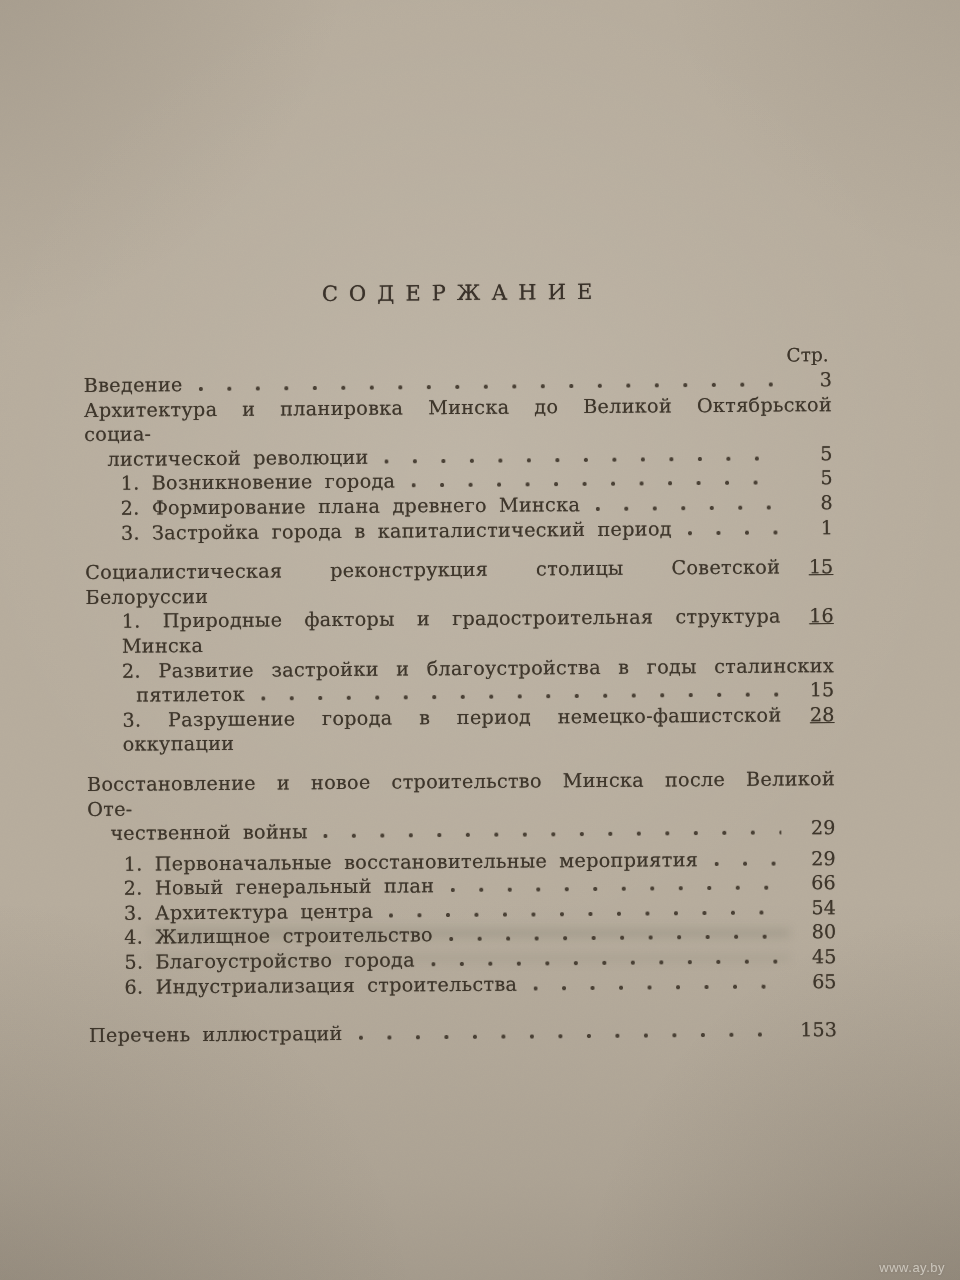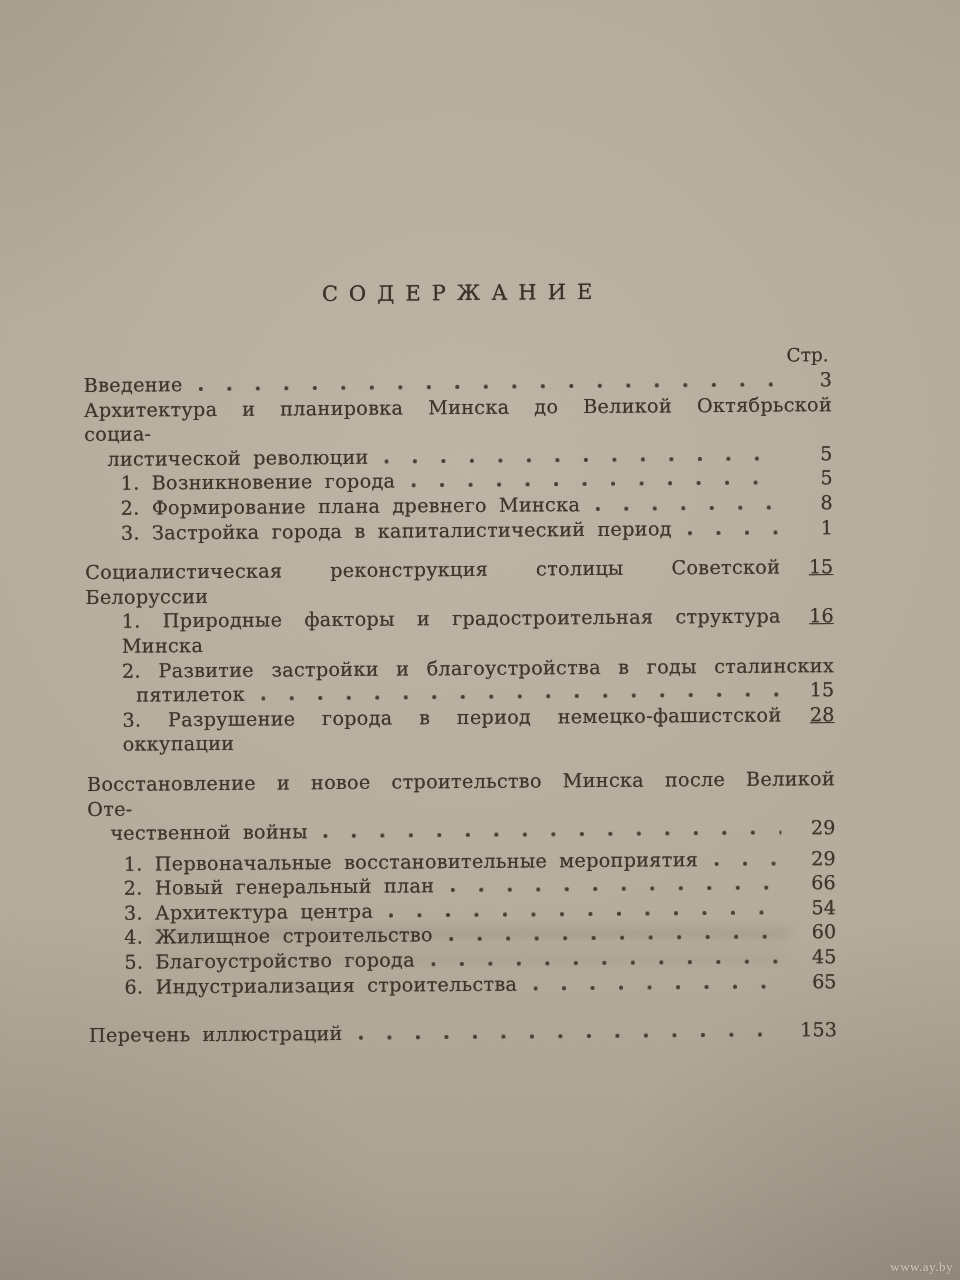--- a/index.html
+++ b/index.html
@@ -73,22 +73,22 @@
   .page-num.after-fill { margin-left: 9px; text-decoration: underline; }
 
   .show-through {
     position: absolute; left: 150px; top: 928px; width: 640px; height: 46px; z-index: 1;
     background:
       linear-gradient(to bottom, rgba(108,104,92,0.18) 0 10px, rgba(0,0,0,0) 10px 26px, rgba(112,108,96,0.12) 26px 34px, rgba(0,0,0,0) 34px);
     filter: blur(4px);
     pointer-events: none;
   }
   .watermark {
-    position: absolute; right: 7px; bottom: 5px; z-index: 5;
-    font-family: Liberation Serif, serif;
+    position: absolute; right: 15px; bottom: 5px; z-index: 5;
+    font-family: Liberation Sans, sans-serif;
     font-size: 13px;
     letter-spacing: 0.5px;
     color: rgba(228,225,216,0.72);
     text-shadow: 0 0 2px rgba(96,88,76,0.35);
   }
 </style>
 </head>
 <body>
 
 <svg class="grain" xmlns="http://www.w3.org/2000/svg">
@@ -174,21 +174,21 @@
         <span class="page-num">66</span>
       </div>
       <div class="row indent-sub">
         <span class="label">3. Архитектура центра</span>
         <span class="leader"></span>
         <span class="page-num">54</span>
       </div>
       <div class="row indent-sub">
         <span class="label">4. Жилищное строительство</span>
         <span class="leader"></span>
-        <span class="page-num">60</span>
+        <span class="page-num">80</span>
       </div>
       <div class="row indent-sub">
         <span class="label">5. Благоустройство города</span>
         <span class="leader"></span>
         <span class="page-num">45</span>
       </div>
       <div class="row indent-sub">
         <span class="label">6. Индустриализация строительства</span>
         <span class="leader"></span>
         <span class="page-num">65</span>

